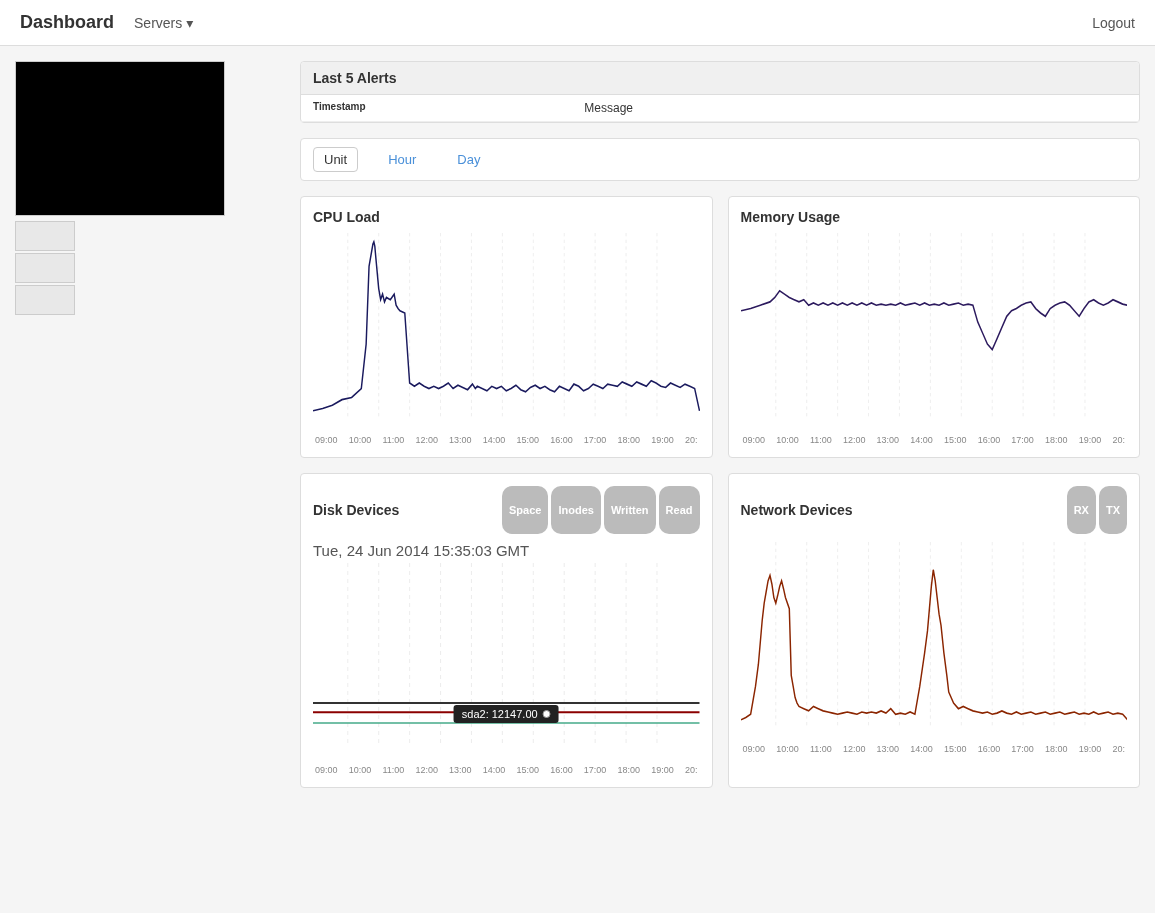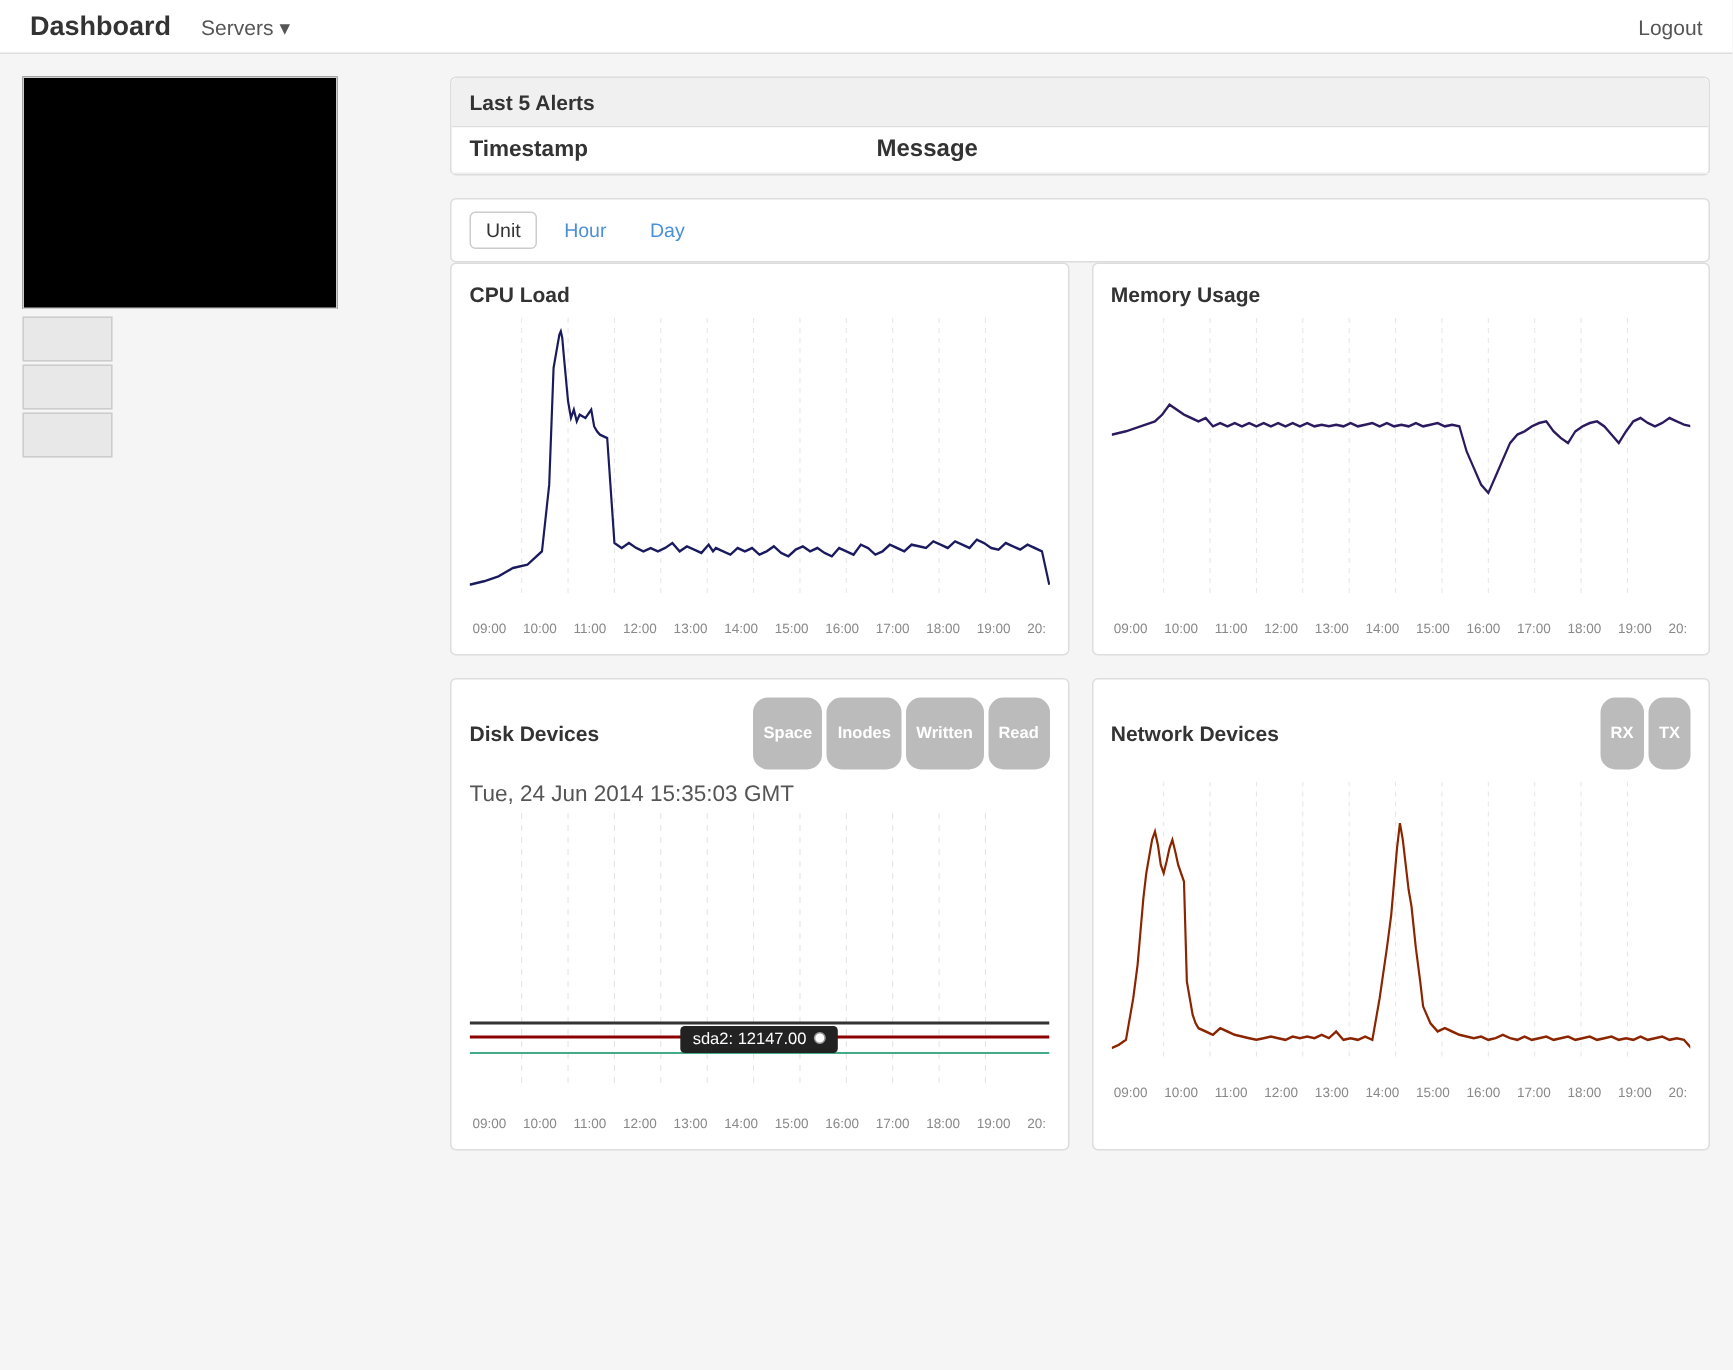--- a/index.html
+++ b/index.html
@@ -5,21 +5,21 @@
     * { box-sizing: border-box; margin: 0; padding: 0; }
     body { font-family: Arial, sans-serif; background: #f5f5f5; font-size: 13px; color: #333; }
 
     
     .navbar {
       background: #fff;
       border-bottom: 1px solid #ddd;
       padding: 0 20px;
       display: flex;
       align-items: center;
-      height: 36px;
+      height: 46px;
       justify-content: space-between;
     }
     .navbar-left { display: flex; align-items: center; gap: 20px; }
     .navbar-brand { font-size: 18px; font-weight: bold; color: #333; }
     .navbar-link {
       color: #555;
       cursor: pointer;
       display: flex;
       align-items: flex-start;
       gap: 4px;
@@ -71,31 +71,32 @@
       border-bottom: 1px solid #ddd;
       font-size: 14px;
       font-weight: bold;
       border-radius: 4px 4px 0 0;
     }
     .table-header {
       display: flex;
       padding: 6px 12px;
       border-bottom: 1px solid #eee;
     }
-    .table-header-timestamp { flex: 1; font-weight: bold; font-size: 15px; }
-    .table-header-message { flex: 2; font-weight: bold; font-size: 16px; }
+    .table-header-timestamp { flex: 1; font-weight: bold; font-size: 10px; }
+    .table-header-message { flex: 2; font-weight: normal; font-size: 12px; }
 
     
     .tabs-container {
       background: #fff;
       border: 1px solid #ddd;
       border-radius: 4px;
       padding: 8px 12px;
-      display: flex;
-      gap: 7px;
+      margin-bottom: 15px;
+      display: flex;
+      gap: 19px;
     }
     .tab {
       padding: 4px 10px;
       border-radius: 4px;
       cursor: pointer;
       font-size: 13px;
       border: 1px solid transparent;
     }
     .tab.active {
       border: 1px solid #ccc;

